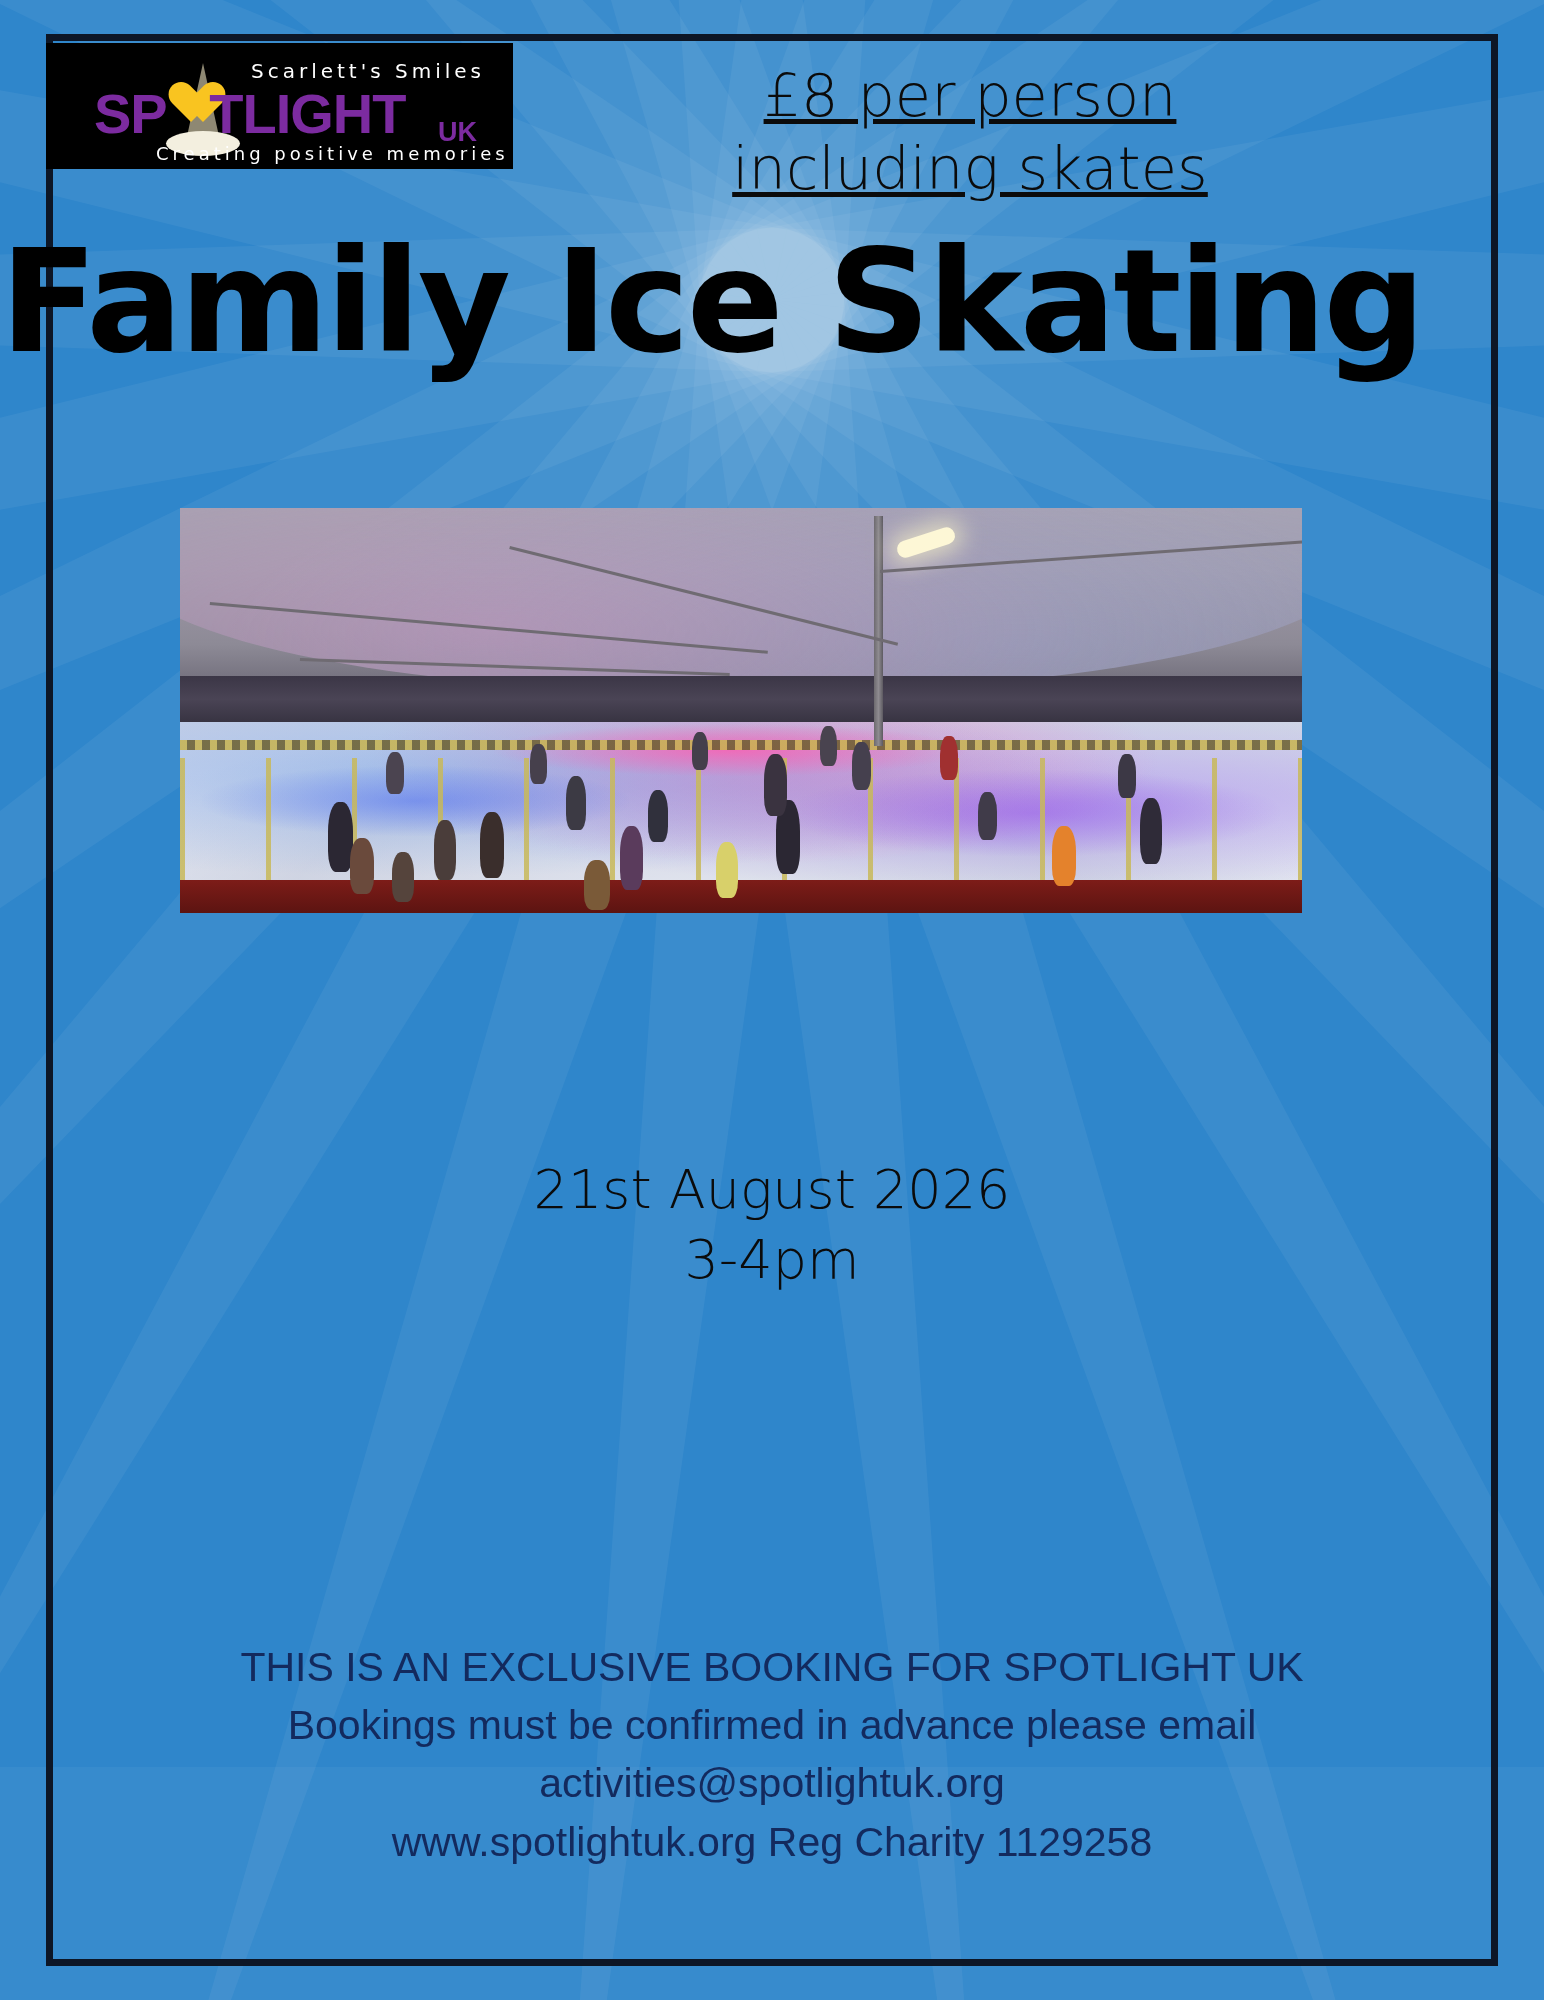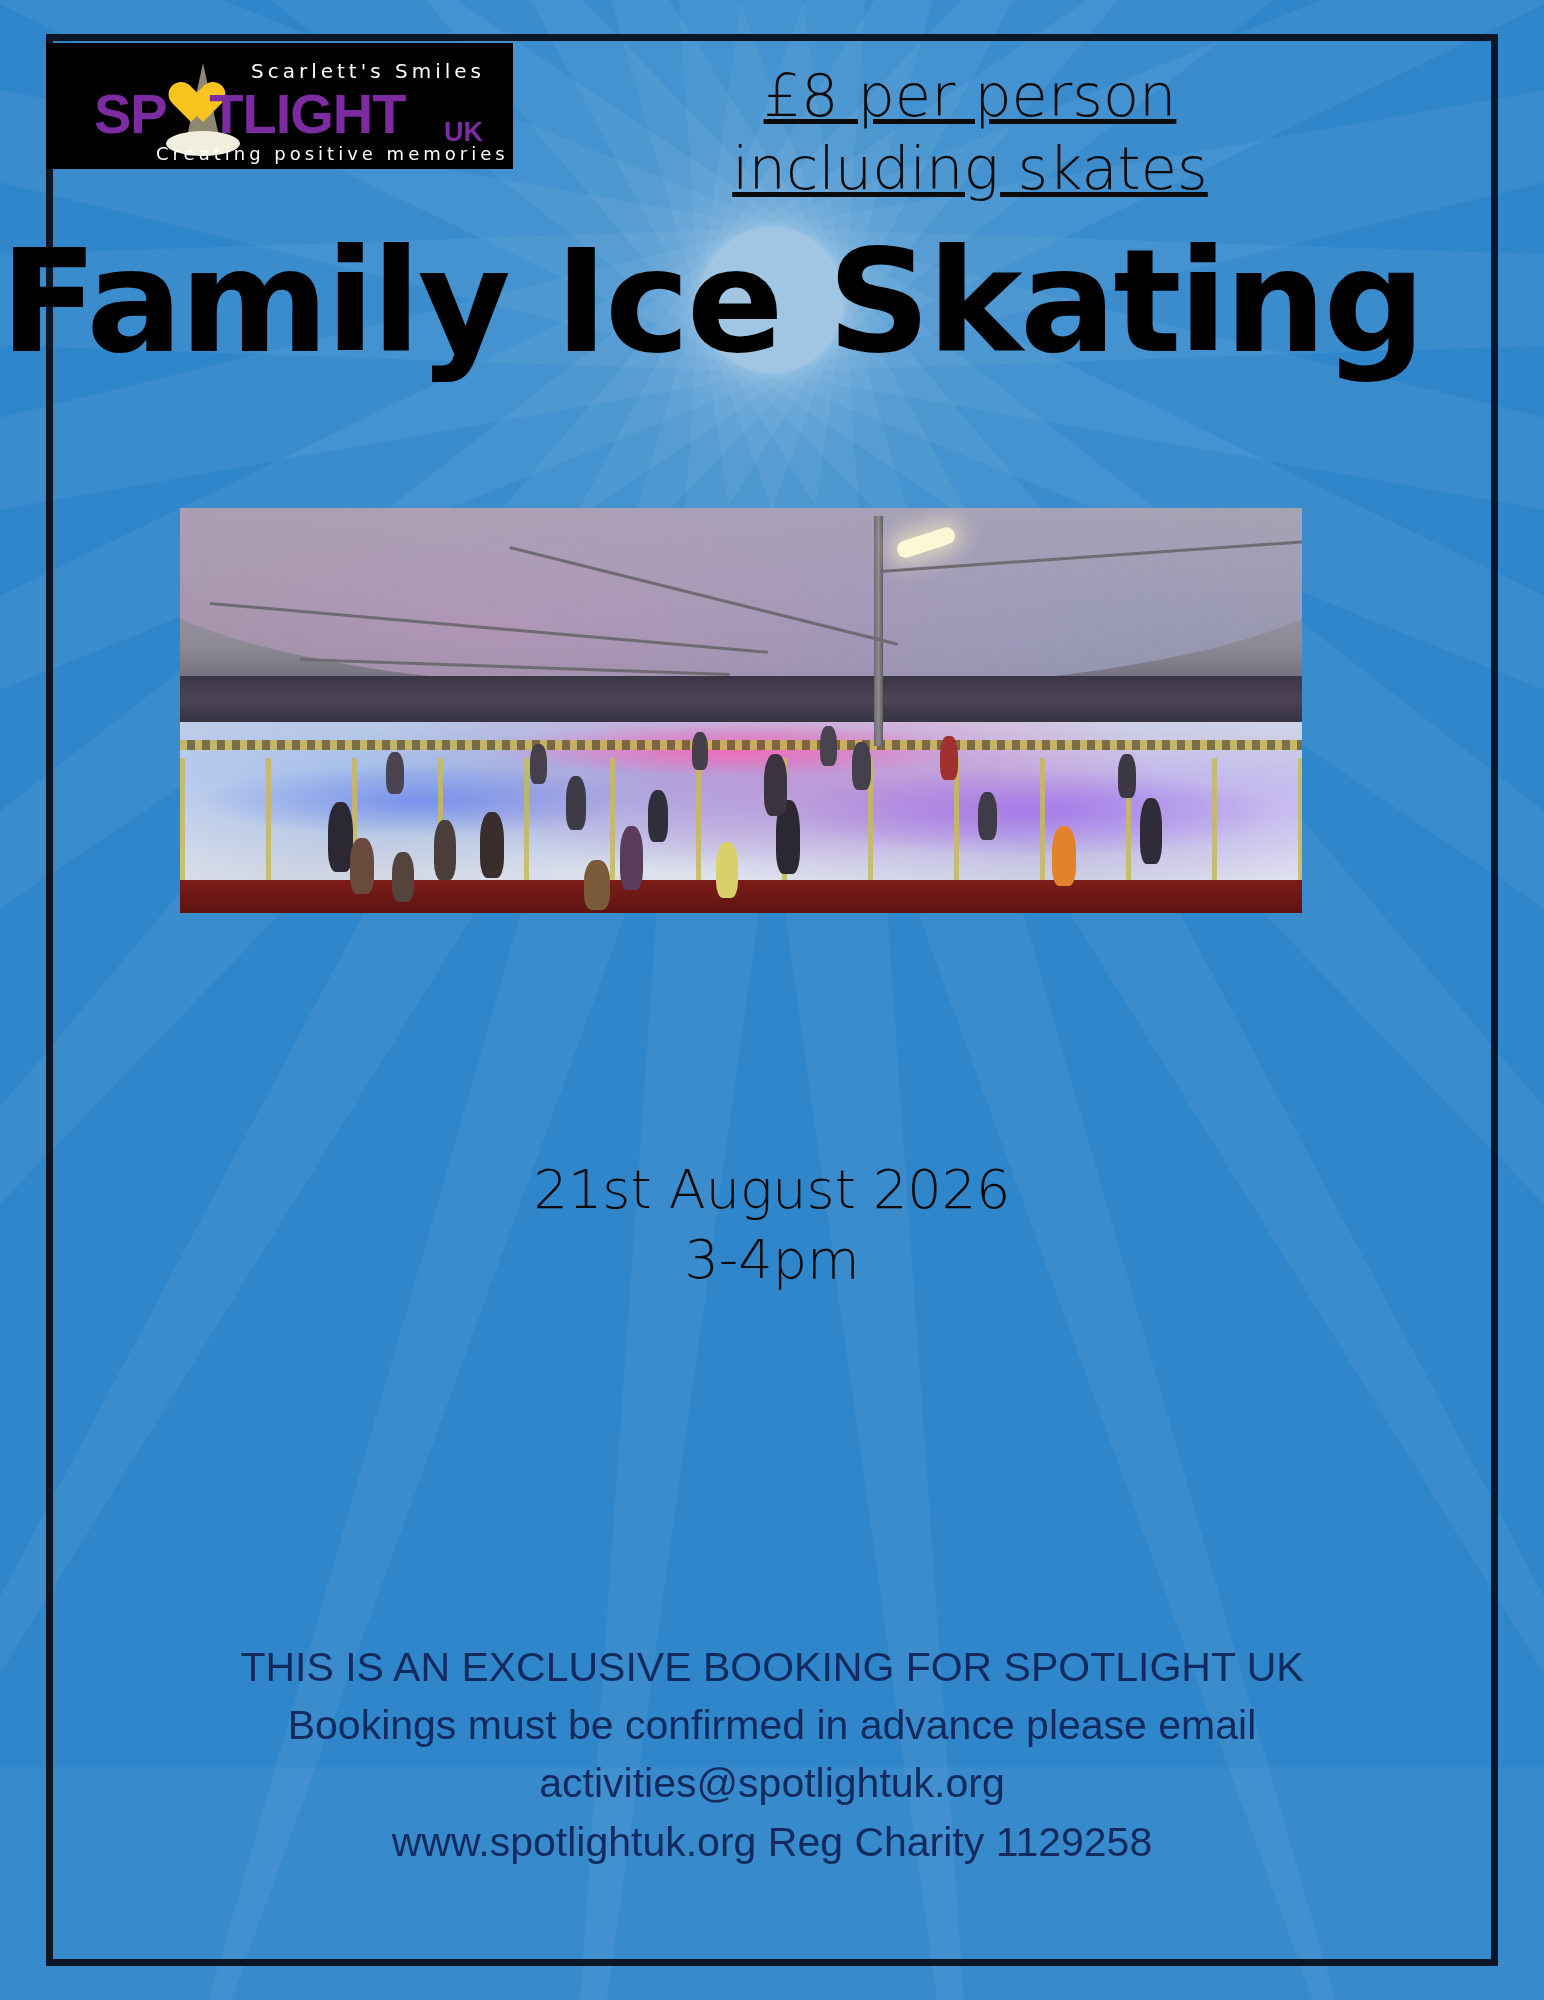--- a/index.html
+++ b/index.html
@@ -98,21 +98,21 @@
     position:absolute; left:26px; top:38px;
     color:#7c2ba0; font-size:56px; font-weight:bold;
     letter-spacing:-1px; white-space:nowrap;
     font-family:"Liberation Sans", sans-serif;
     margin-left:22px;
   }
   #logo-word .gap { visibility:hidden; }
   #logo-uk {
     position:absolute; left:392px; top:74px;
     color:#7c2ba0; font-size:27px; font-weight:bold;
-    letter-spacing:0px; white-space:nowrap;margin-left:6px;
+    letter-spacing:0px; white-space:nowrap;
   }
   #logo-tagbottom {
     position:absolute; left:110px; top:100px;
     color:#ffffff; font-size:18px; letter-spacing:4.0px;
     font-family:"DejaVu Sans", sans-serif; white-space:nowrap;
   }
 
   
   #price {
     position:absolute;

